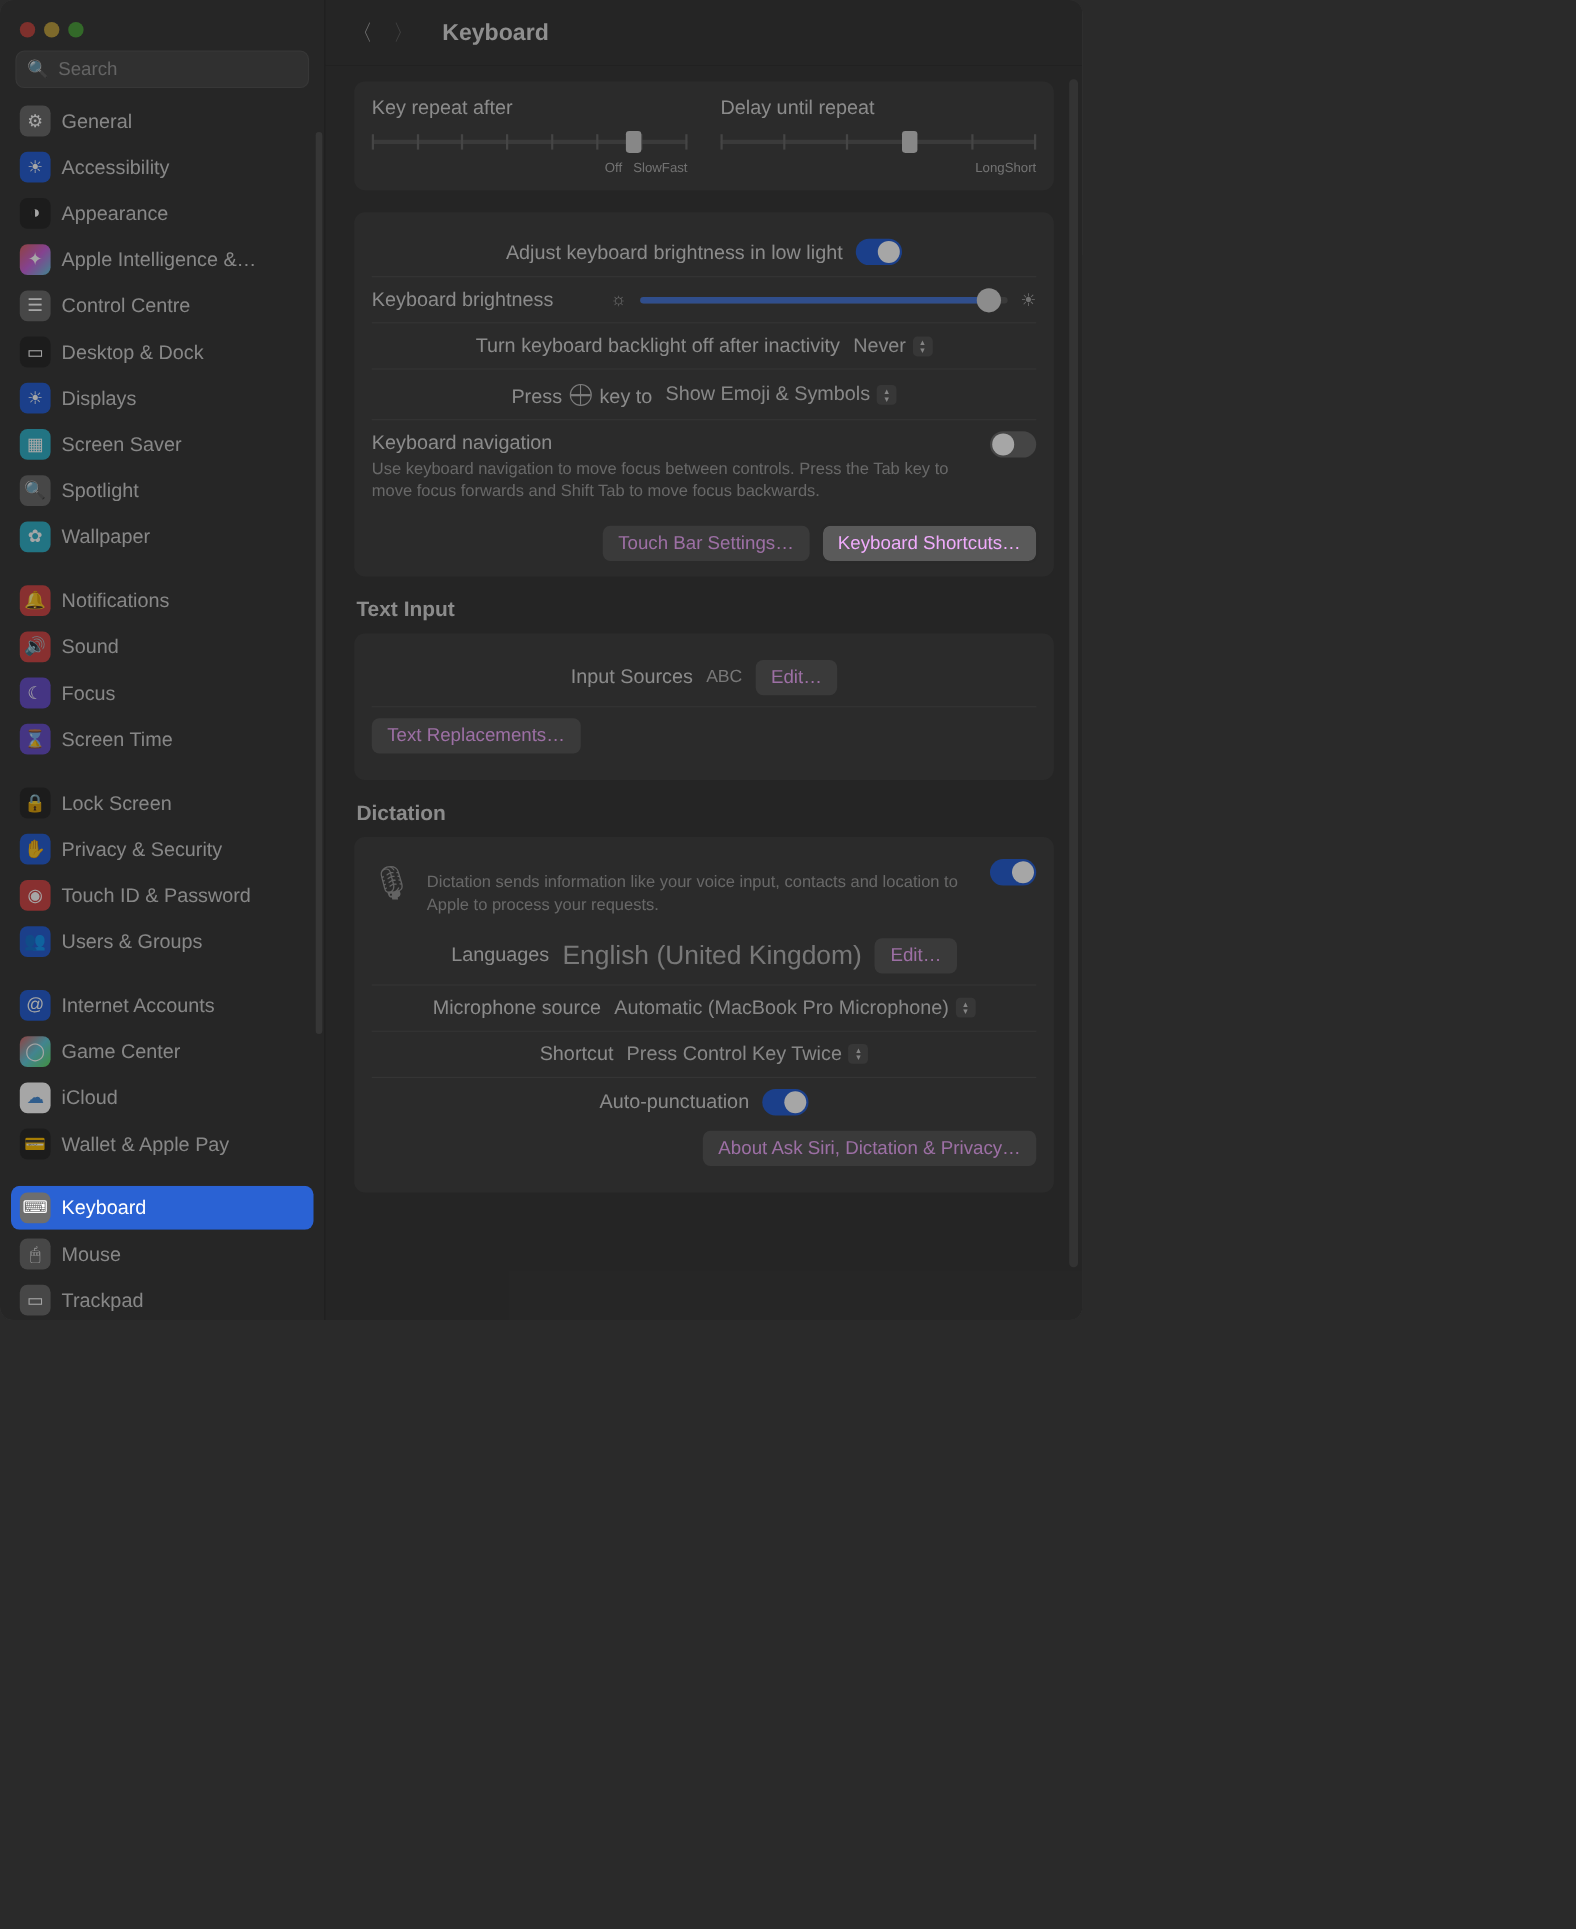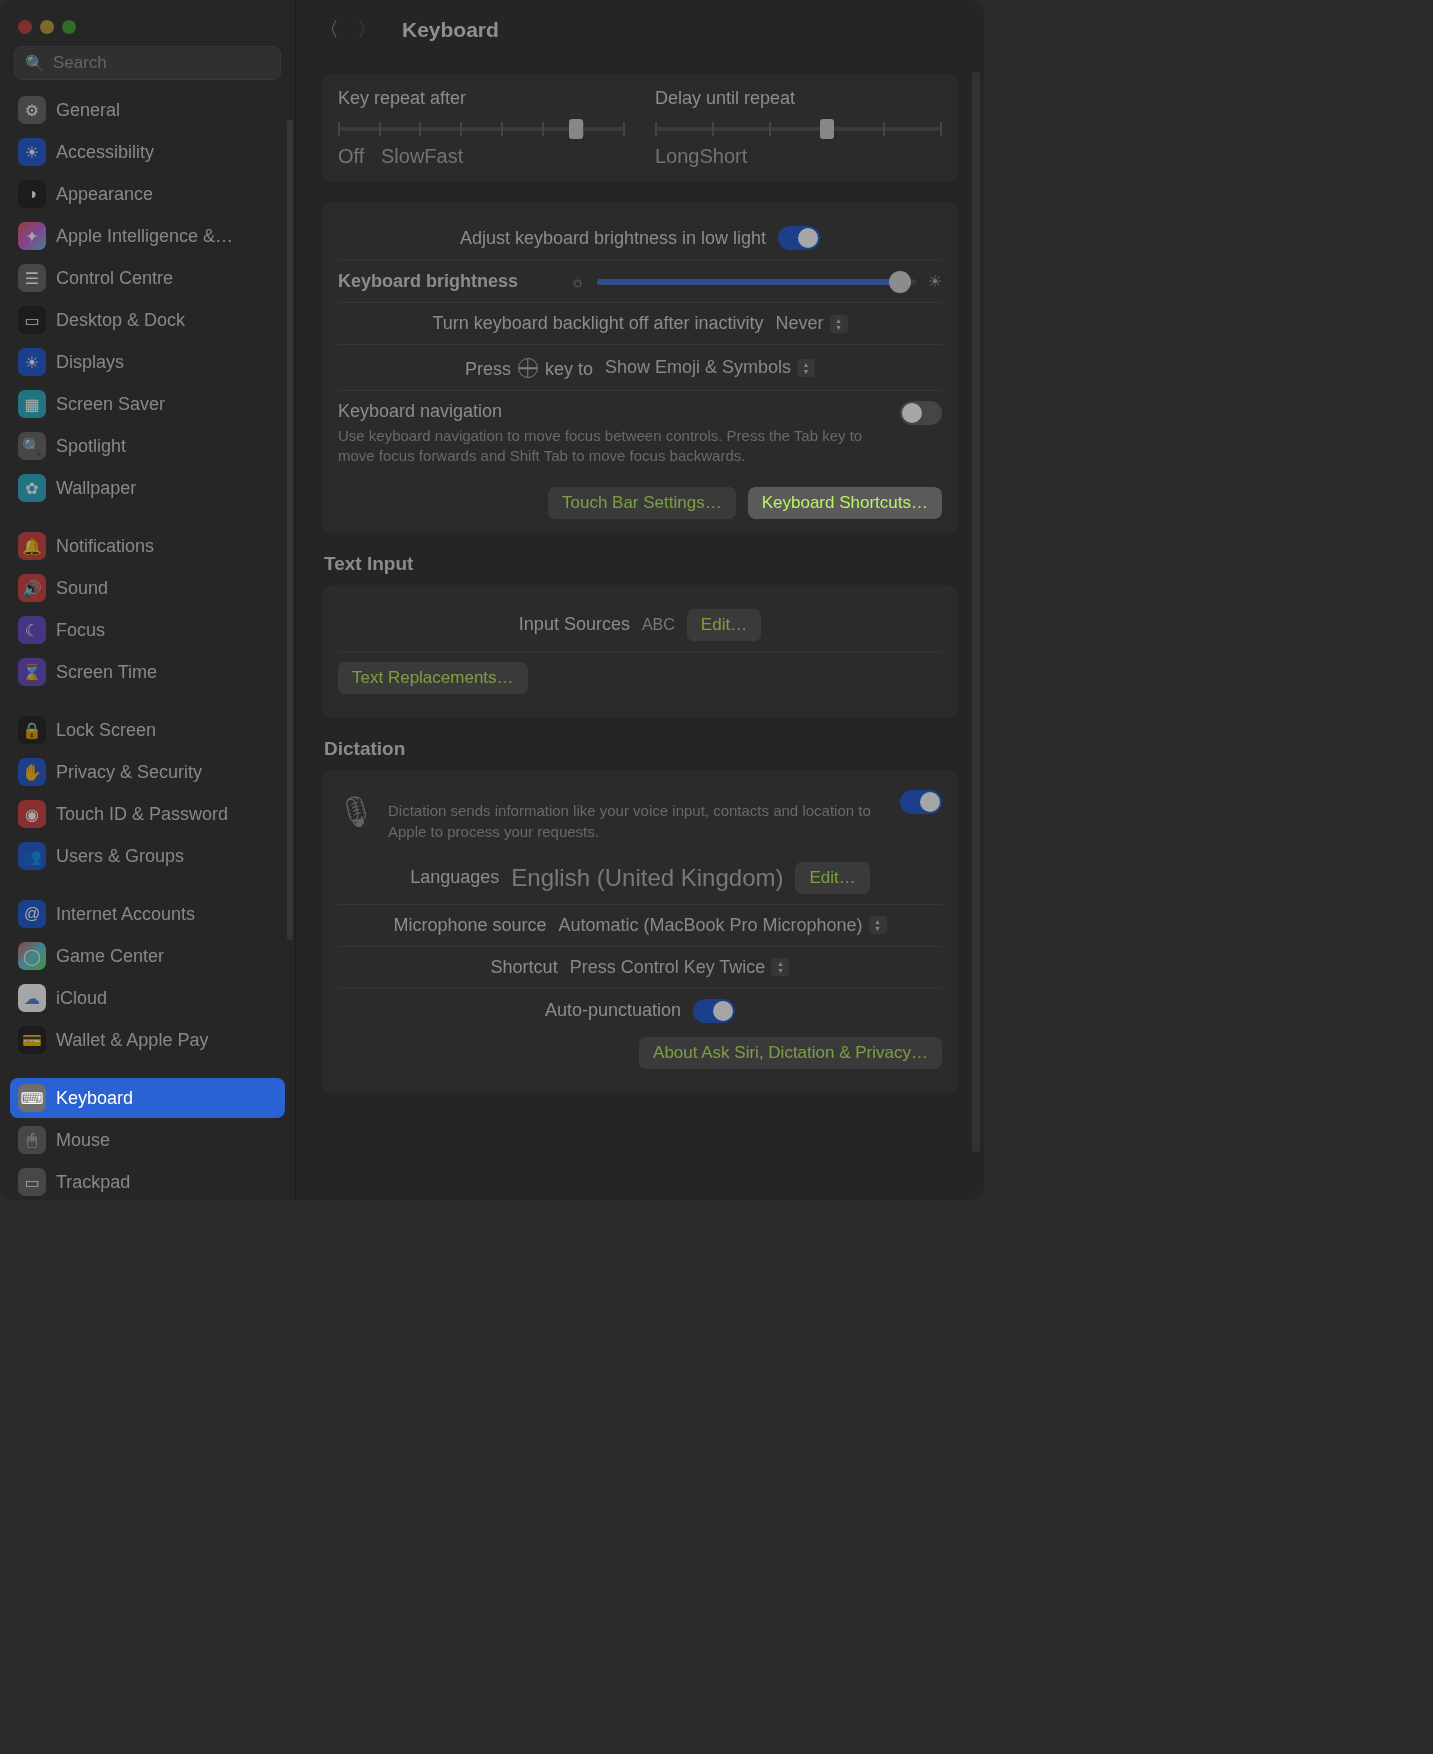--- a/index.html
+++ b/index.html
@@ -142,21 +142,21 @@
   .tick-rail {
     position: absolute; left:0; right:0; top: 50%; height:4px;
     background: #5a5a5a; border-radius:2px; transform: translateY(-50%);
   }
   .ticks { position: absolute; left:0; right:0; top:0; bottom:0; display:flex; justify-content: space-between;}
   .tick { width:2px; height:14px; background:#6a6a6a; margin-top:3px;}
   .knob {
     position:absolute; top:50%; transform:translate(-50%,-50%);
     width:14px; height:20px; background:#cfcfcf; border-radius:3px;
   }
-  .slider-labels { display:flex; justify-content:flex-start; font-size:20px; color:#b0b0b0; margin-top:6px;}
+  .slider-labels { display:flex; justify-content:flex-end; font-size:12px; color:#b0b0b0; margin-top:6px;}
   .toggle {
     width: 42px; height: 24px; border-radius: 12px;
     position: relative; flex-shrink:0;
   }
   .toggle .tknob {
     position:absolute; top:2px; width:20px; height:20px; background:#fff; border-radius:50%;
   }
   .toggle.on { background:#2a62d4; }
   .toggle.on .tknob { right:2px; }
   .toggle.off { background:#6a6a6a; }
@@ -176,21 +176,21 @@
   .popup {
     display:flex; align-items:center; gap:6px;
     font-size:18px; color:#d0d0d0;
   }
   .popup .chev {
     width:18px; height:18px; background:#555; border-radius:4px;
     display:flex; flex-direction:column; align-items:center; justify-content:center;
     font-size:8px; line-height:7px; color:#ccc;
   }
   .btn {
-    background:#5a5a5a; color:#bef264;
+    background:#5a5a5a; color:#f0abfc;
     padding: 6px 14px; border-radius:7px; font-size:17px;
     display:inline-flex; align-items:center;
   }
   .btn-row { display:flex; justify-content:flex-end; gap:12px; padding-top:10px;}
   .btn.highlight {
     position: relative;
     z-index: 60;
     background:#5a5a5a;
     outline: 2px solid #2a2a2a;
   }
@@ -404,21 +404,21 @@
       </div>
 
       <div class="panel">
         <div class="row">
           <div class="row-label">Adjust keyboard brightness in low light</div>
           <div class="toggle on">
               <div class="tknob"></div>
             </div>
         </div>
         <div class="row">
-          <div class="row-label" style="flex-shrink:0;font-weight:bold;">Keyboard brightness</div>
+          <div class="row-label" style="flex-shrink:0;">Keyboard brightness</div>
           <div class="bright-row" style="flex:1; margin-left:40px;">
             <span class="bicon">☼</span>
             <div class="bright-slider">
               <div class="bright-fill" id="bright-fill" style="width: 95%;"></div>
               <div class="bright-knob" id="bright-knob" style="left: 95%;"></div>
             </div>
             <span class="bicon">☀</span>
           </div>
         </div>
         <div class="row">

